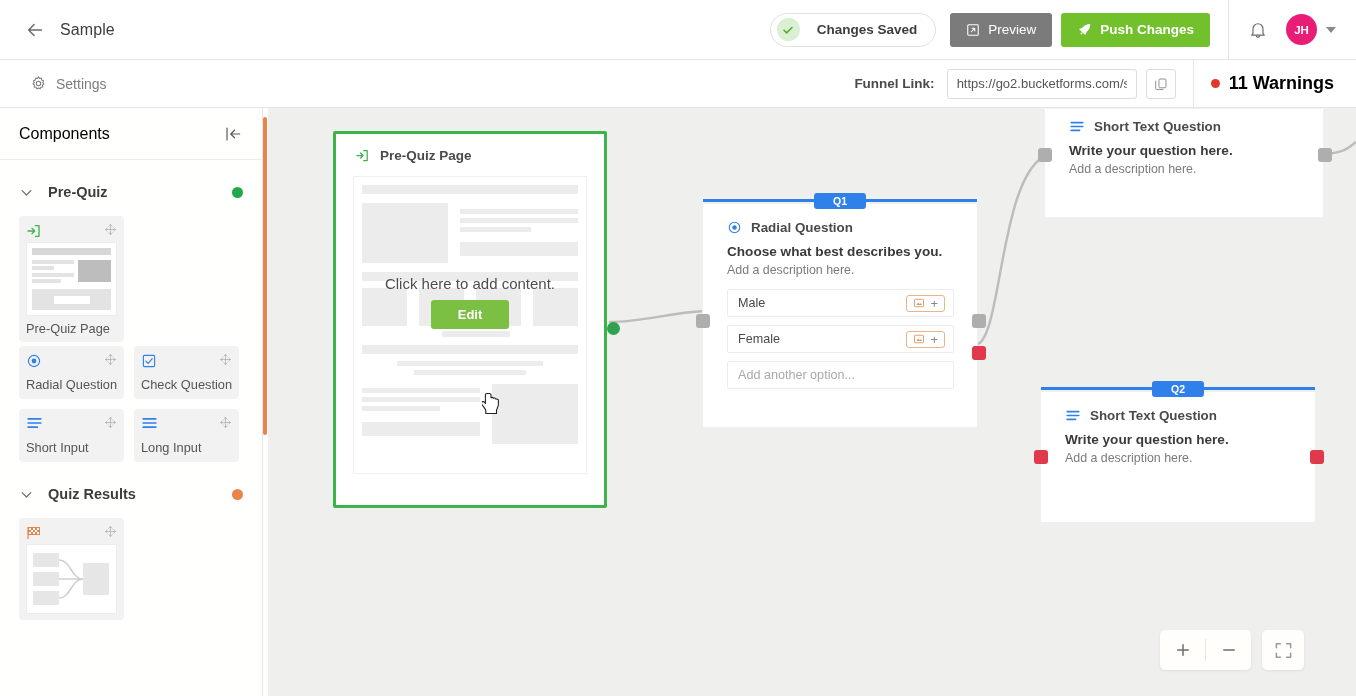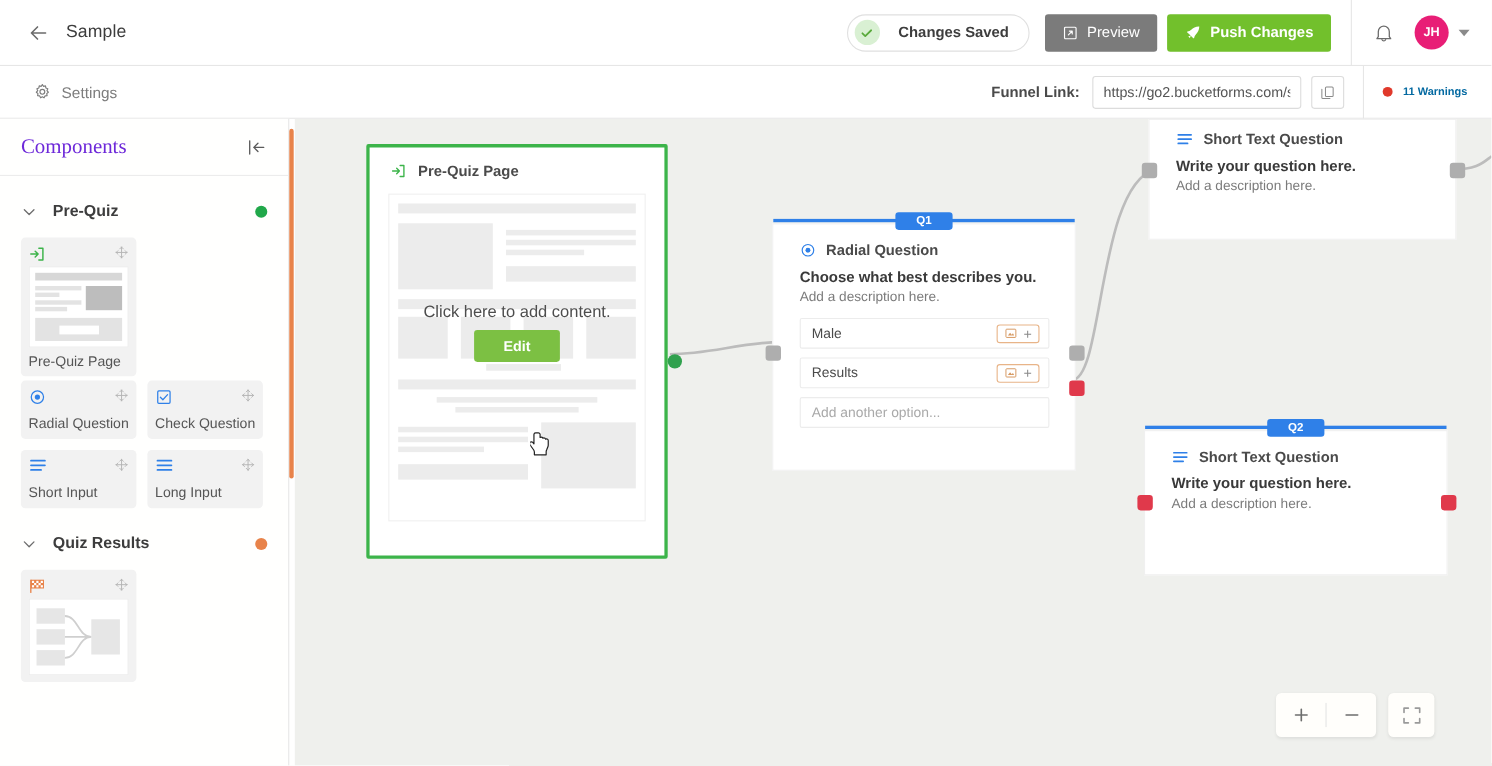--- a/index.html
+++ b/index.html
@@ -94,32 +94,32 @@
     margin-left: 9px; width: 30px; height: 30px;
     border: 1px solid #dcdcdc; border-radius: 3px; background: #fff;
     display: flex; align-items: center; justify-content: center; cursor: pointer;
   }
   .subbar-divider { width: 1px; height: 48px; background: #e6e6e6; margin-left: 17px; }
   .warnings {
     display: flex; align-items: center; gap: 9px;
     margin-left: 17px; margin-right: 22px; cursor: pointer;
   }
   .warn-dot { width: 9px; height: 9px; border-radius: 50%; background: #e0392b; }
-  .warn-text { font-size: 10px; color: #0369a1; font-weight: 600; }
+  .warn-text { font-size: 18px; color: #000000; font-weight: 600; }
 
   
   .sidebar {
     position: absolute; left: 0; top: 108px; width: 263px; height: 588px;
     background: #fffffe; border-right: 1px solid #e6e6e6; overflow: hidden;
   }
   .sidebar-header {
     height: 52px; display: flex; align-items: center;
     border-bottom: 1px solid #ececec; padding: 0 19px;
   }
-  .sidebar-title { font-size: 19px; color: #6d28d9; font-weight: 400; font-family: Liberation Serif, serif; }
+  .sidebar-title { font-size: 16px; color: #000000; font-weight: 400; }
   .collapse-icon { margin-left: auto; color: #5a5a5a; cursor: pointer; display:flex; }
 
   .group-header {
     display: flex; align-items: center; height: 40px;
     padding: 0 19px; margin-top: 12px; cursor: pointer;
   }
   .chev { color: #6d6d6d; display: flex; margin-right: 14px; }
   .group-name { font-size: 14.5px; font-weight: 700; color: #3d3d3d; }
   .group-dot { margin-left: auto; width: 11px; height: 11px; border-radius: 50%; }
 
@@ -597,21 +597,21 @@
         <span>
           <svg width="12" height="12" viewBox="0 0 24 24" fill="none" stroke="#d79a63" stroke-width="1.8">
             <rect x="3" y="4.5" width="18" height="15" rx="1.5"></rect>
             <path d="M6.5 16l4-5 3 3.5 2.2-2.5 2.3 4z" fill="#d79a63" stroke="none"></path>
           </svg>
         </span>
         <span class="opt-plus">+</span>
       </span>
     </div>
     <div class="opt">
-      <span>Results</span>
+      <span>Female</span>
       <span class="opt-btn">
         <span>
           <svg width="12" height="12" viewBox="0 0 24 24" fill="none" stroke="#d79a63" stroke-width="1.8">
             <rect x="3" y="4.5" width="18" height="15" rx="1.5"></rect>
             <path d="M6.5 16l4-5 3 3.5 2.2-2.5 2.3 4z" fill="#d79a63" stroke="none"></path>
           </svg>
         </span>
         <span class="opt-plus">+</span>
       </span>
     </div>

